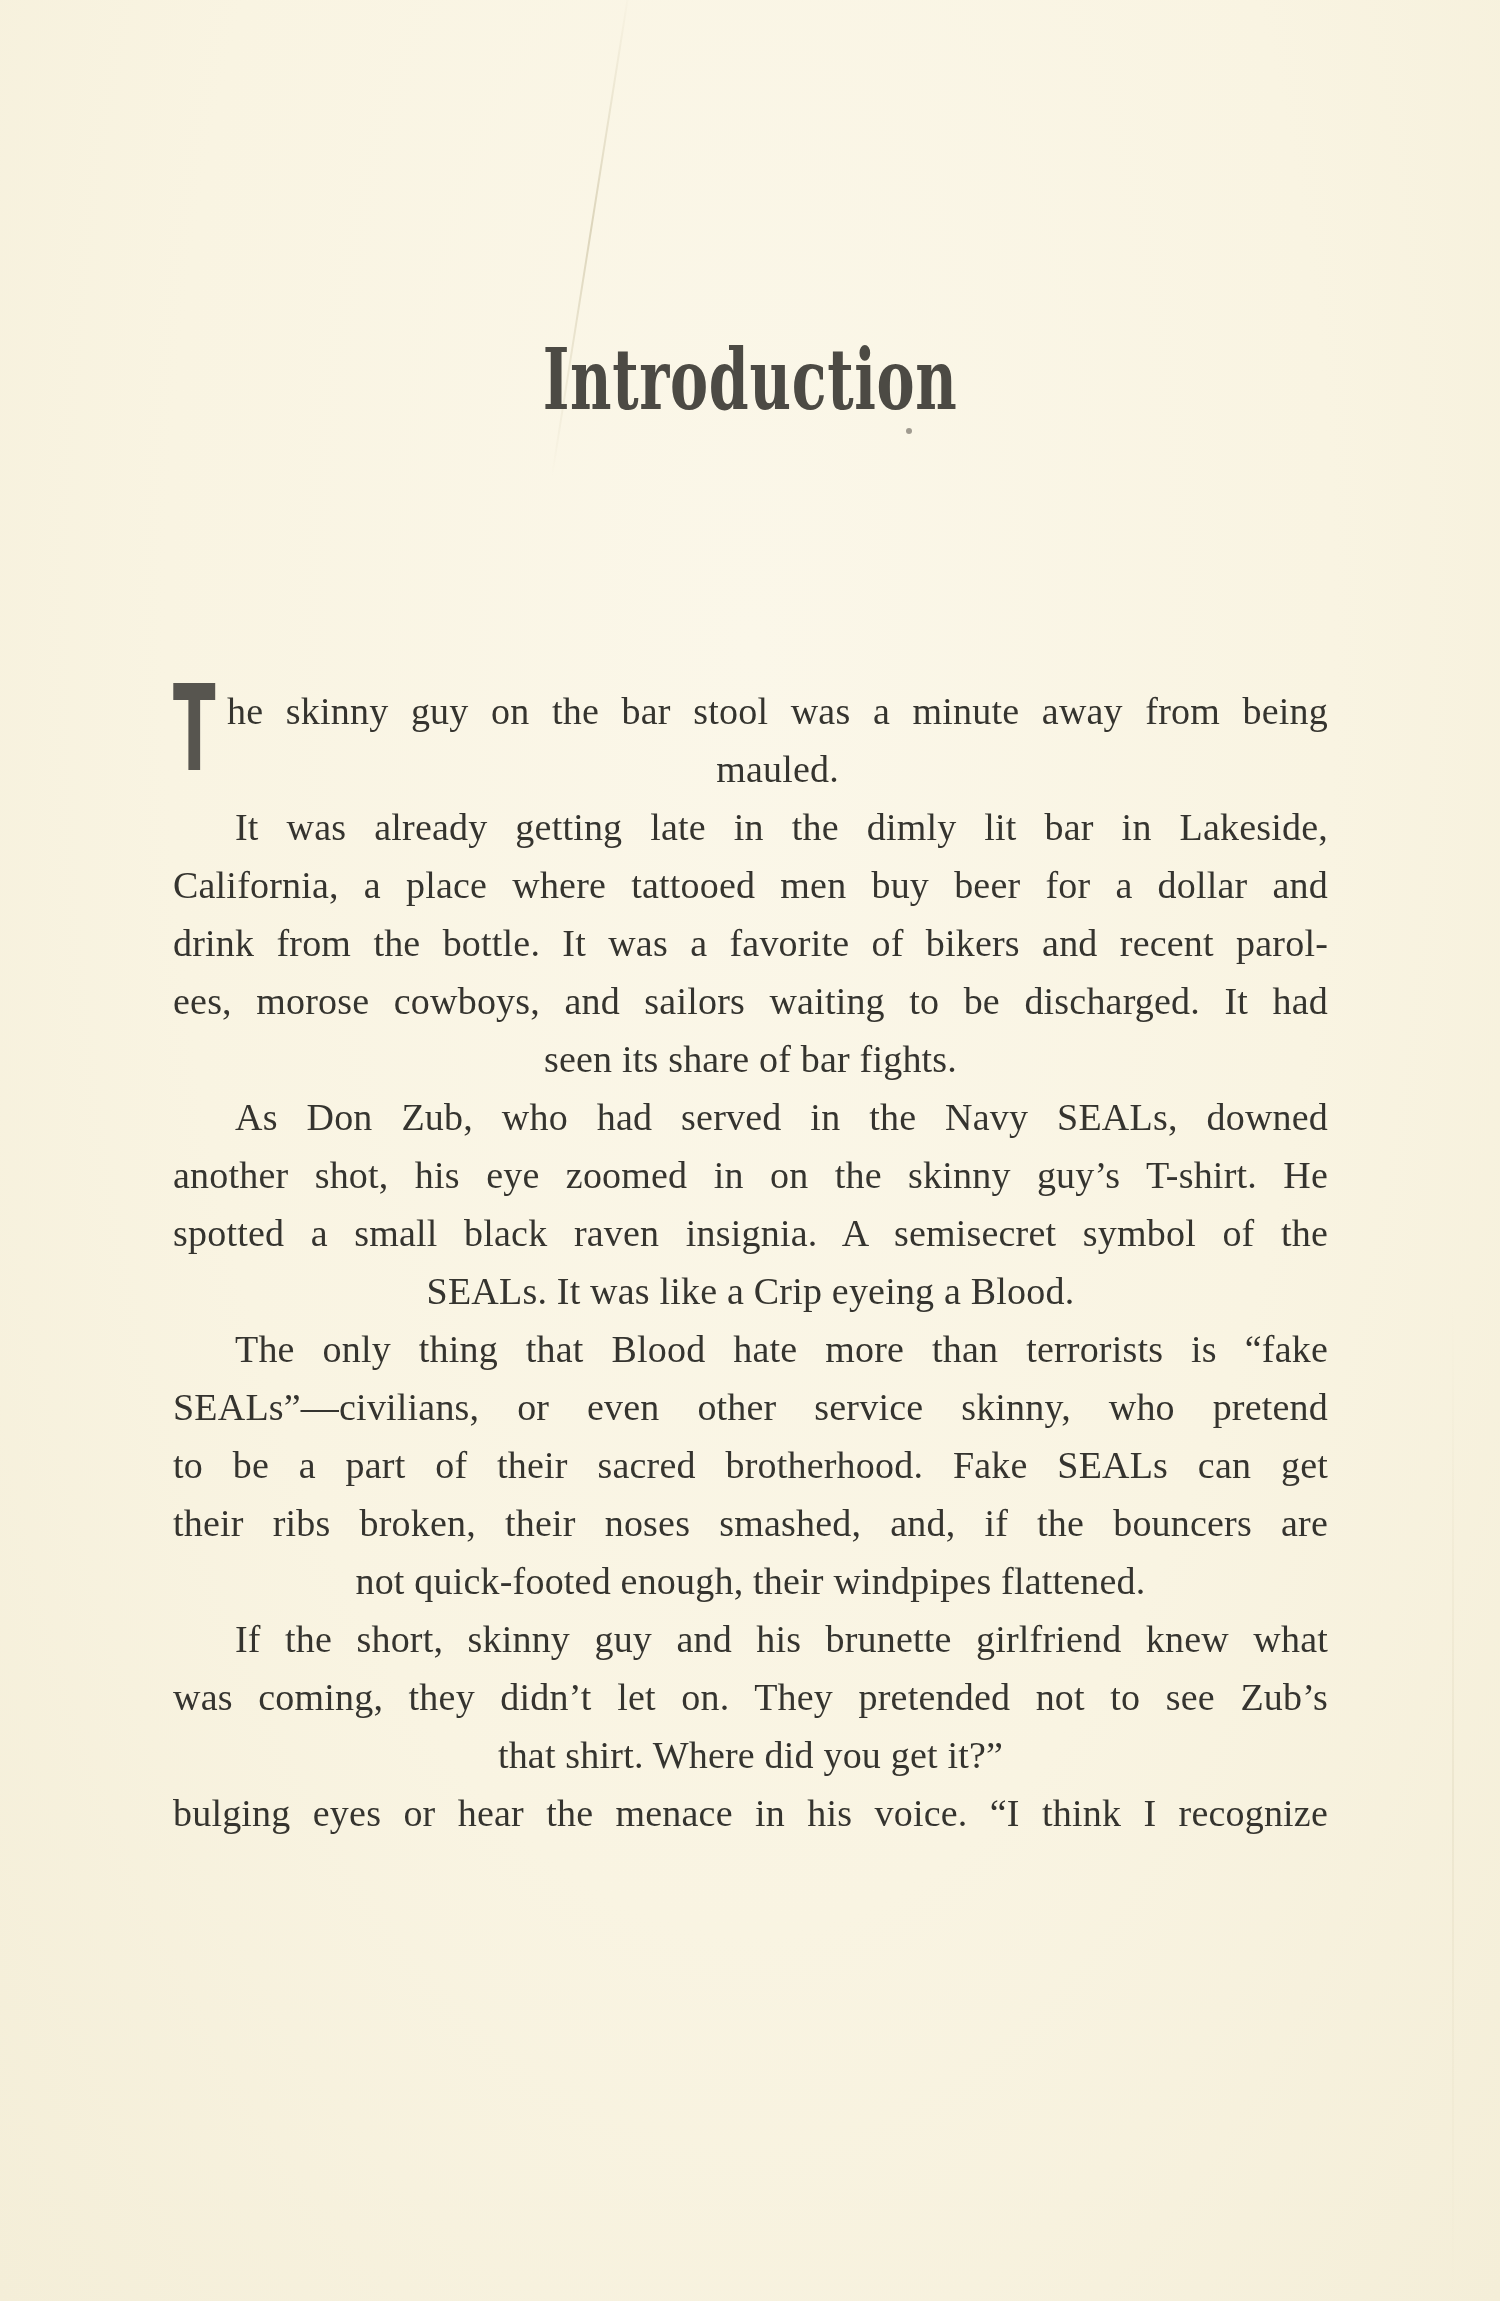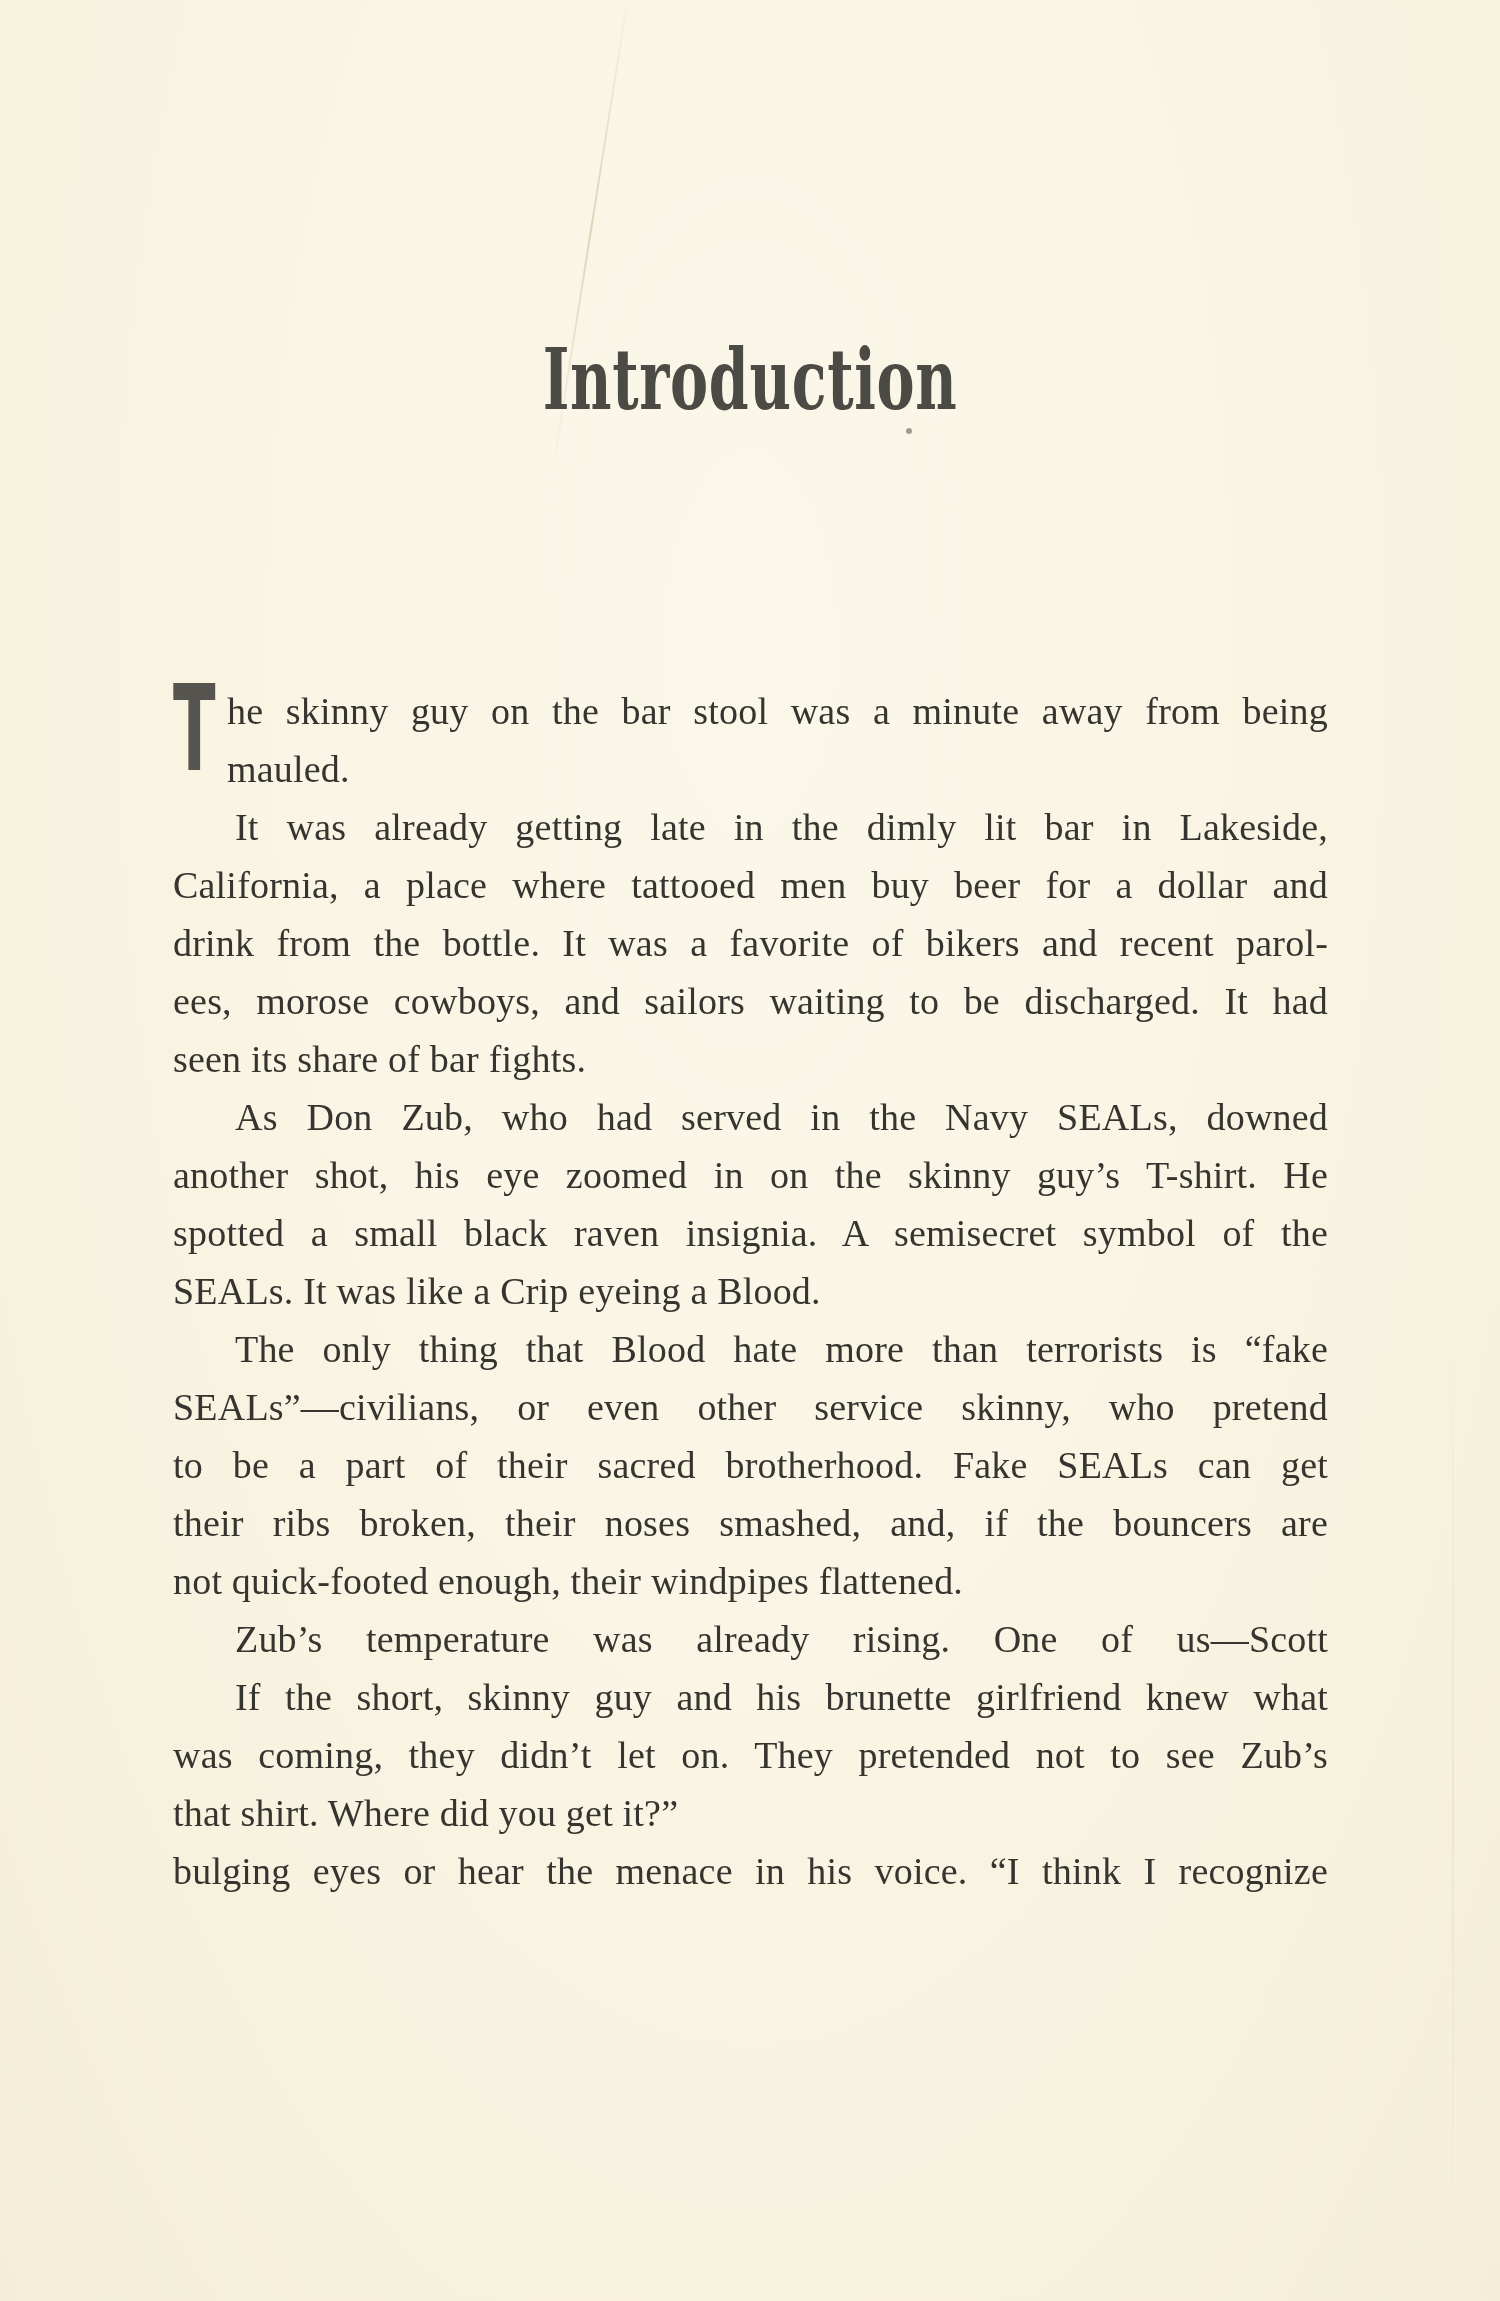--- a/index.html
+++ b/index.html
@@ -49,21 +49,21 @@
     top:682px; left:173px; width:1155px;
     font-size:38px;
     line-height:58px;
     color:#35342f;
     letter-spacing:.2px;
   }
   .paragraph{ margin:0; }
   .paragraph::after{ content:""; display:block; clear:none; }
   .line{ white-space:normal; }
   .line.justify{ text-align:justify; text-align-last:justify; }
-  .line.lastline{ text-align:left; }
+  .line.lastline{ text-align:center; }
   .line.indent{ text-indent:62px; }
   .dropcap{
     float:left;
     width:48px; height:92px;
     margin:2px 6px 0 0;
     font-family:"DejaVu Sans",sans-serif;
     font-weight:bold;
     font-size:120px;
     line-height:90px;
     color:#57554f;
@@ -104,21 +104,20 @@
         <div class="line lastline">SEALs. It was like a Crip eyeing a Blood.</div>
       </div>
       <div class="paragraph">
         <div class="line justify indent">The only thing that Blood hate more than terrorists is “fake</div>
         <div class="line justify">SEALs”—civilians, or even other service skinny, who pretend</div>
         <div class="line justify">to be a part of their sacred brotherhood. Fake SEALs can get</div>
         <div class="line justify">their ribs broken, their noses smashed, and, if the bouncers are</div>
         <div class="line lastline">not quick-footed enough, their windpipes flattened.</div>
       </div>
       <div class="paragraph">
-        <div class="line justify indent">Zub’s temperature was already rising. One of us—Scott</div>
       </div>
       <div class="paragraph">
         <div class="line justify indent">If the short, skinny guy and his brunette girlfriend knew what</div>
         <div class="line justify">was coming, they didn’t let on. They pretended not to see Zub’s</div>
         <div class="line lastline">that shirt. Where did you get it?”</div>
         <div class="line justify">bulging eyes or hear the menace in his voice. “I think I recognize</div>
       </div>
     </div>
 </div>
 

